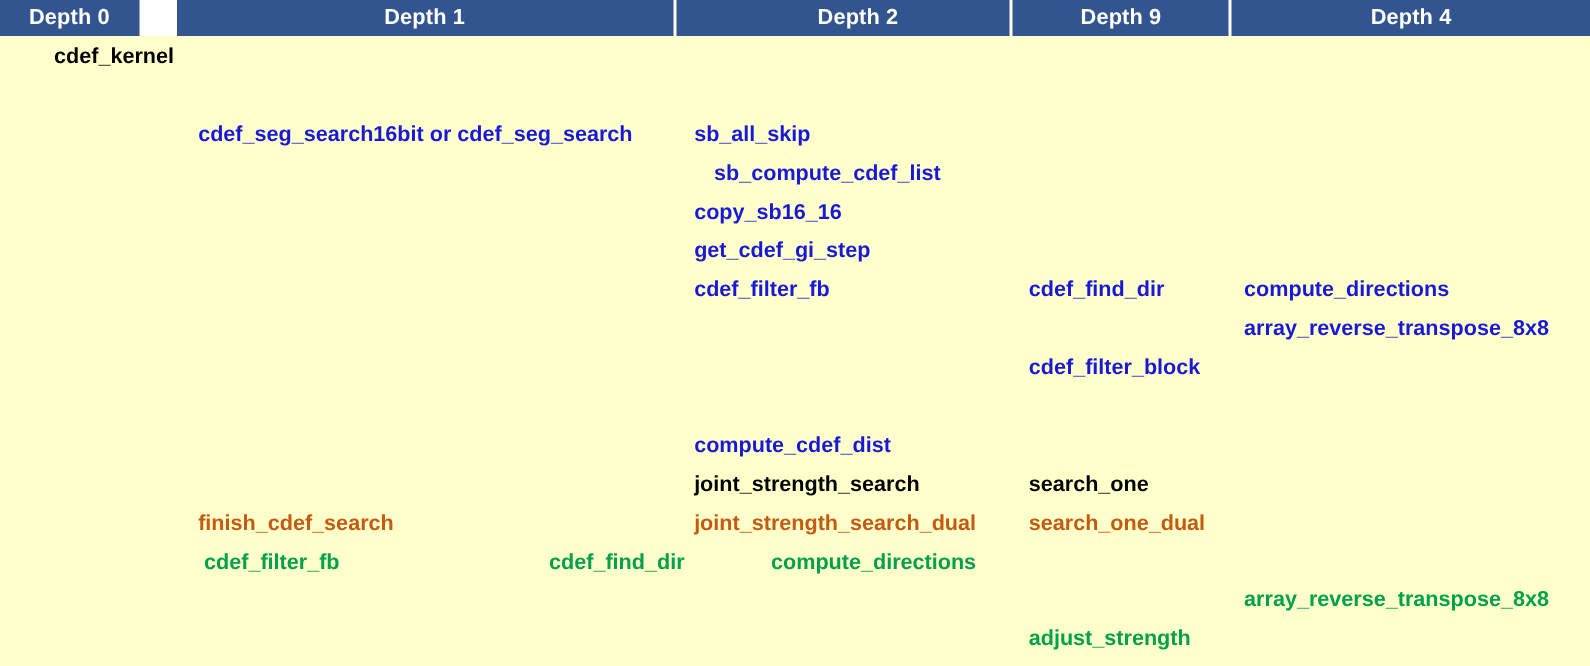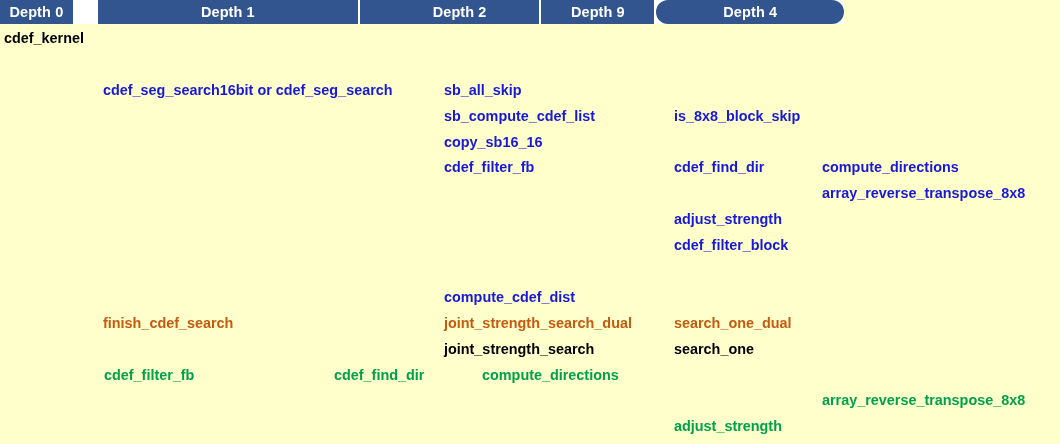--- a/index.html
+++ b/index.html
@@ -19,21 +19,21 @@
     width: 1060px;
     height: 444px;
     background: #ffffcc;
   }
 
   
   .header-row {
     position: absolute;
     left: 0;
     top: 0;
-    width: 844px;
+    width: 1060px;
     height: 24px;
     display: flex;
     background: #ffffff;
   }
   .header-cell {
     height: 24px;
     background: #33558f;
     color: #ffffff;
     font-size: 14.5px;
     font-weight: bold;
@@ -43,35 +43,36 @@
     box-sizing: border-box;
     margin-right: 2px;
     letter-spacing: 0.1px;
   }
   .header-cell:last-child { margin-right: 0; }
 
   .c0 { width: 95px; }
   .c1 { width: 340px; margin-left: 23px; }
   .c2 { width: 228px; padding-left: 20px; }
   .c3 { width: 148px; }
-  .c4 { width: 245px; border-radius: 12px; }
+  .c4 { width: 245px; }
 
   
   .grid {
     position: absolute;
     left: 0;
     top: 26px;
     width: 1060px;
     height: 418px;
   }
 
   .row {
     display: flex;
     height: 25.9px;
     align-items: flex-start;
+    padding-left: 32px;
   }
 
   .cell {
     box-sizing: border-box;
     height: 25.9px;
     font-size: 14.4px;
     font-weight: bold;
     line-height: 25.9px;
     white-space: nowrap;
     overflow: visible;
@@ -123,27 +124,33 @@
         <div class="cell d0 k-none"></div>
         <div class="cell d1 k-blue">cdef_seg_search16bit or cdef_seg_search</div>
         <div class="cell d2 k-blue">sb_all_skip</div>
         <div class="cell d3 k-none"></div>
         <div class="cell d4 k-none"></div>
       </div>
       <div class="row">
         <div class="cell d0 k-none"></div>
         <div class="cell d1 k-none"></div>
         <div class="cell d2 k-blue">sb_compute_cdef_list</div>
-        <div class="cell d3 k-blue">is_8x8_block_skip</div>
         <div class="cell d4 k-none"></div>
       </div>
       <div class="row">
         <div class="cell d0 k-none"></div>
         <div class="cell d1 k-none"></div>
         <div class="cell d2 k-blue">copy_sb16_16</div>
+        <div class="cell d3 k-none"></div>
+        <div class="cell d4 k-none"></div>
+      </div>
+      <div class="row">
+        <div class="cell d0 k-none"></div>
+        <div class="cell d1 k-none"></div>
+        <div class="cell d2 k-blue">get_cdef_gi_step</div>
         <div class="cell d3 k-none"></div>
         <div class="cell d4 k-none"></div>
       </div>
       <div class="row">
         <div class="cell d0 k-none"></div>
         <div class="cell d1 k-none"></div>
         <div class="cell d2 k-blue">cdef_filter_fb</div>
         <div class="cell d3 k-blue">cdef_find_dir</div>
         <div class="cell d4 k-blue">compute_directions</div>
       </div>
@@ -151,60 +158,53 @@
         <div class="cell d0 k-none"></div>
         <div class="cell d1 k-none"></div>
         <div class="cell d2 k-none"></div>
         <div class="cell d3 k-none"></div>
         <div class="cell d4 k-blue">array_reverse_transpose_8x8</div>
       </div>
       <div class="row">
         <div class="cell d0 k-none"></div>
         <div class="cell d1 k-none"></div>
         <div class="cell d2 k-none"></div>
-        <div class="cell d3 k-blue">adjust_strength</div>
-        <div class="cell d4 k-none"></div>
-      </div>
-      <div class="row">
-        <div class="cell d0 k-none"></div>
-        <div class="cell d1 k-none"></div>
-        <div class="cell d2 k-none"></div>
         <div class="cell d3 k-blue">cdef_filter_block</div>
         <div class="cell d4 k-none"></div>
       </div>
       <div class="row">
         <div class="cell d0 k-none"></div>
         <div class="cell d1 k-none"></div>
         <div class="cell d2 k-none"></div>
         <div class="cell d3 k-none"></div>
         <div class="cell d4 k-none"></div>
       </div>
       <div class="row">
         <div class="cell d0 k-none"></div>
         <div class="cell d1 k-none"></div>
         <div class="cell d2 k-blue">compute_cdef_dist</div>
         <div class="cell d3 k-none"></div>
+        <div class="cell d4 k-none"></div>
+      </div>
+      <div class="row">
+        <div class="cell d0 k-none"></div>
+        <div class="cell d1 k-none"></div>
+        <div class="cell d2 k-black">joint_strength_search</div>
+        <div class="cell d3 k-black">search_one</div>
         <div class="cell d4 k-none"></div>
       </div>
       <div class="row">
         <div class="cell d0 k-none"></div>
         <div class="cell d1 k-orange">finish_cdef_search</div>
         <div class="cell d2 k-orange">joint_strength_search_dual</div>
         <div class="cell d3 k-orange">search_one_dual</div>
         <div class="cell d4 k-none"></div>
       </div>
       <div class="row">
         <div class="cell d0 k-none"></div>
-        <div class="cell d1 k-none"></div>
-        <div class="cell d2 k-black">joint_strength_search</div>
-        <div class="cell d3 k-black">search_one</div>
-        <div class="cell d4 k-none"></div>
-      </div>
-      <div class="row">
-        <div class="cell d0 k-none"></div>
         <div class="cell d2 k-green">cdef_filter_fb</div>
         <div class="cell d3 k-green">cdef_find_dir</div>
         <div class="cell d4 k-green">compute_directions</div>
       </div>
       <div class="row">
         <div class="cell d0 k-none"></div>
         <div class="cell d1 k-none"></div>
         <div class="cell d2 k-none"></div>
         <div class="cell d3 k-none"></div>
         <div class="cell d4 k-green">array_reverse_transpose_8x8</div>

